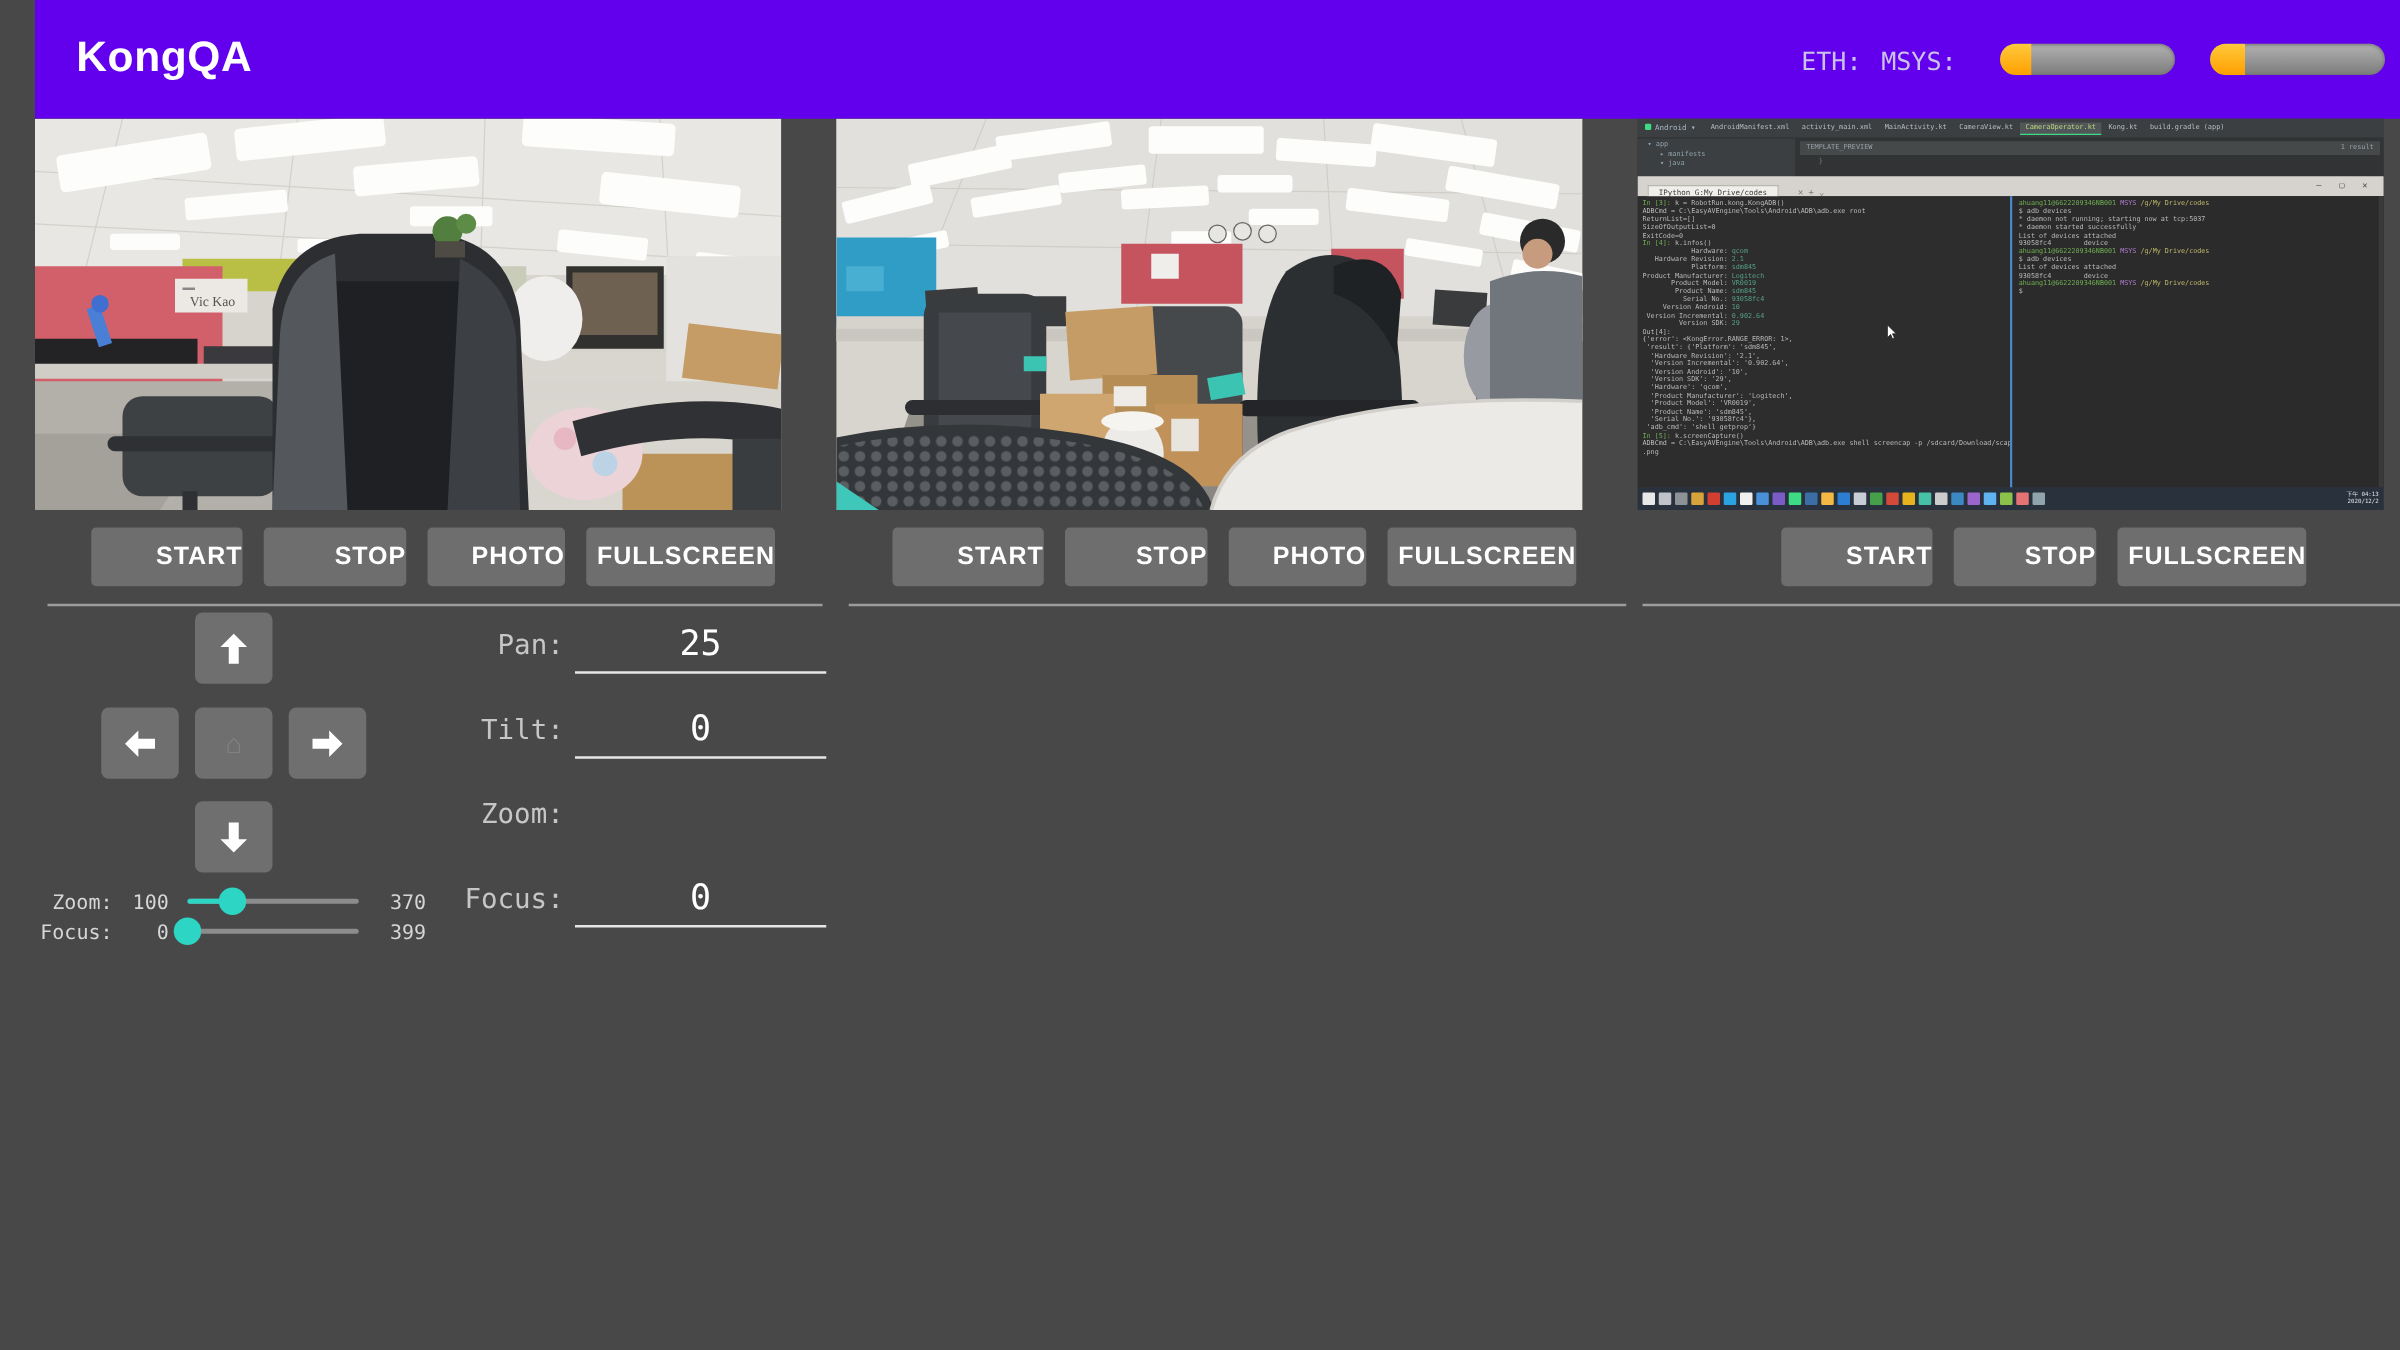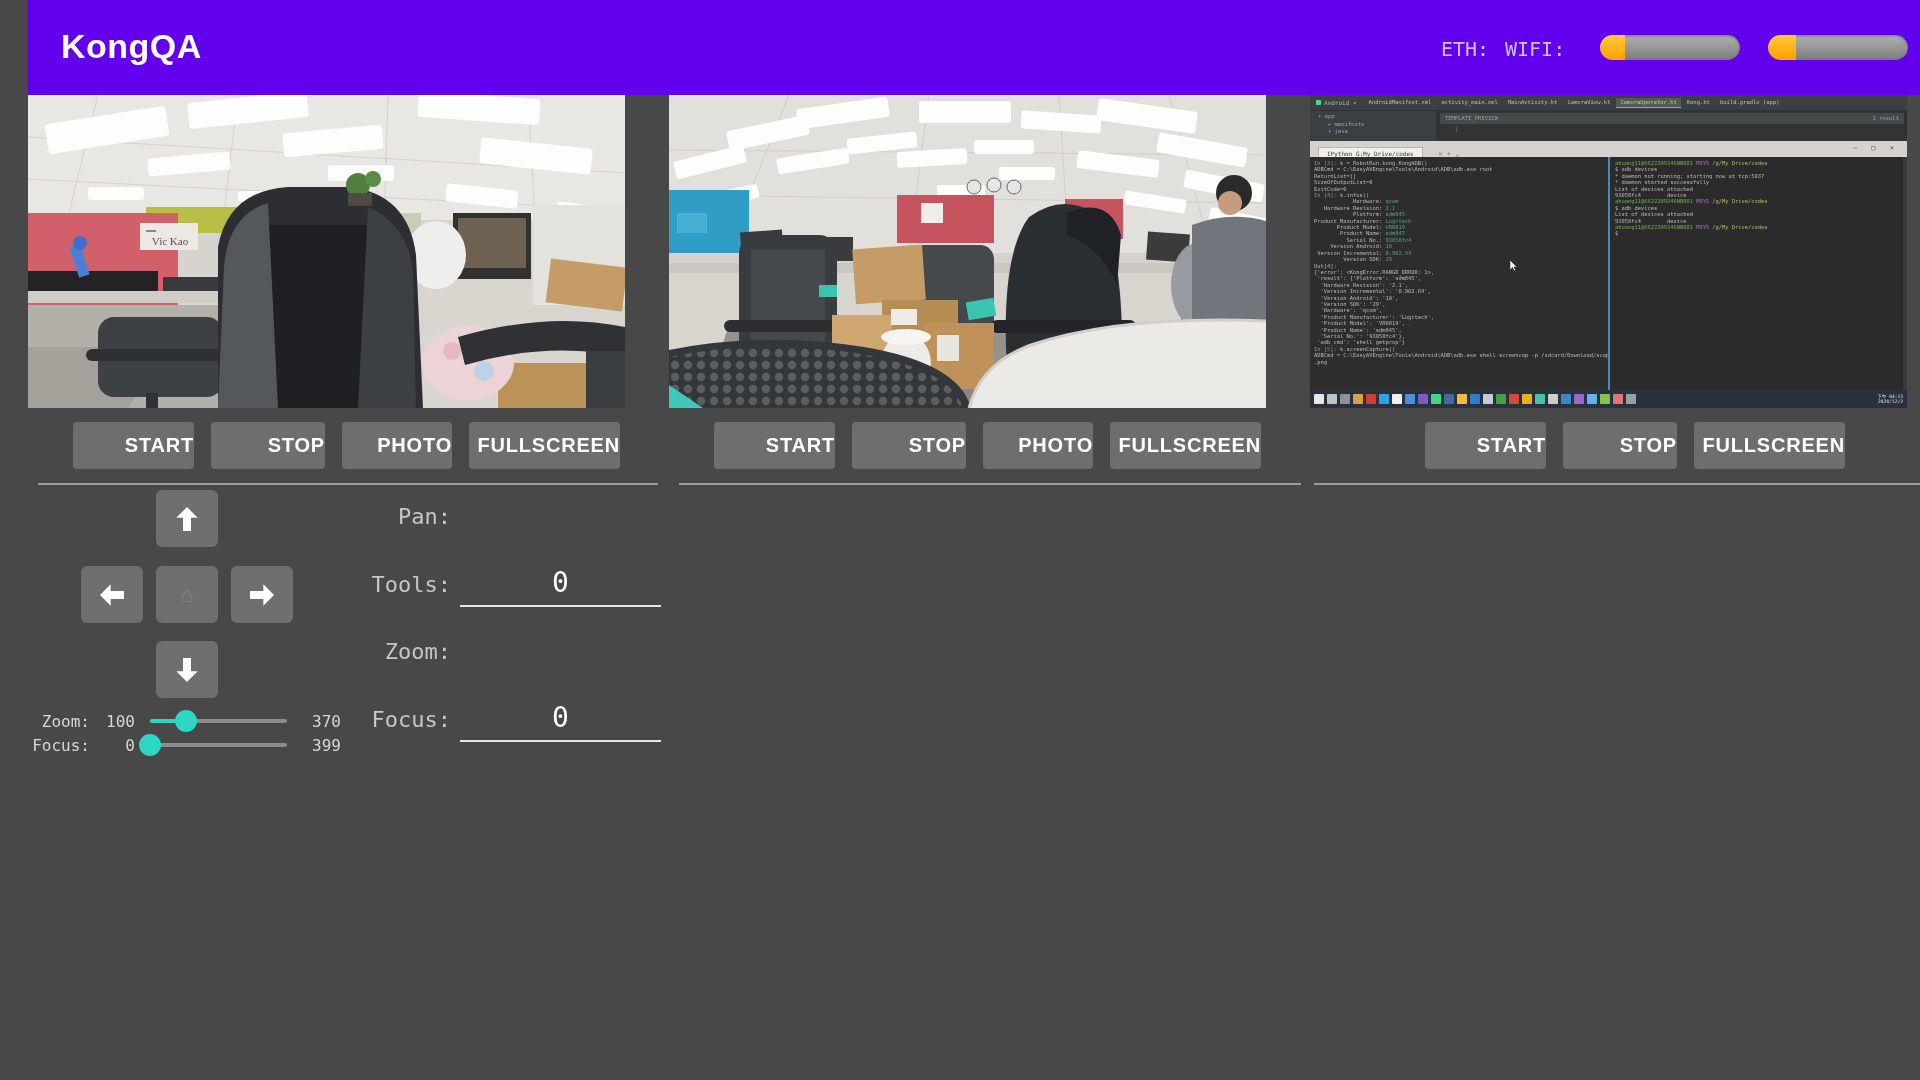--- a/index.html
+++ b/index.html
@@ -88,21 +88,21 @@
   text{font-family:"Liberation Serif",serif;}
 </style>
 </head>
 <body>
 
 <div id="stage">
 
   <header class="appbar">
     <div class="app-title">KongQA</div>
     <span class="conn-label" style="left:1413px">ETH:</span>
-    <span class="conn-label" style="left:1477px">WIFI:</span>
+    <span class="conn-label" style="left:1477px">MSYS:</span>
     <div class="pbar" style="left:1572px">
       <div class="pfill" style="width: 18%;"></div>
     </div>
     <div class="pbar" style="left:1740px">
       <div class="pfill" style="width: 20%;"></div>
     </div>
   </header>
 
   <div class="feed" style="left:0">
     <svg class="scene" viewBox="0 0 597 313" preserveAspectRatio="none">
@@ -441,21 +441,24 @@
 
   <span class="slabel" style="left:0;top:736px">Focus:</span>
   <span class="snum" style="left:62px;top:736px;width:45px;text-align:right;position:absolute">0</span>
   <div class="strack" style="top:743px">
     <div class="sfill" style="width: 0%;"></div>
     <div class="sthumb" style="left: calc(0% - 11px);"></div>
   </div>
   <span class="snum" style="left:284px;top:736px">399</span>
 
   <span class="flabel" style="top:495px">Pan:</span>
-  <span class="flabel" style="top:563px">Tools:</span>
+  <div class="finput" style="top:495px">
+    <span>25</span>
+  </div>
+  <span class="flabel" style="top:563px">Tilt:</span>
   <div class="finput" style="top:563px">
     <span>0</span>
   </div>
   <span class="flabel" style="top:630px">Zoom:</span>
   <span class="flabel" style="top:698px">Focus:</span>
   <div class="finput" style="top:698px">
     <span>0</span>
   </div>
 
 </div>

